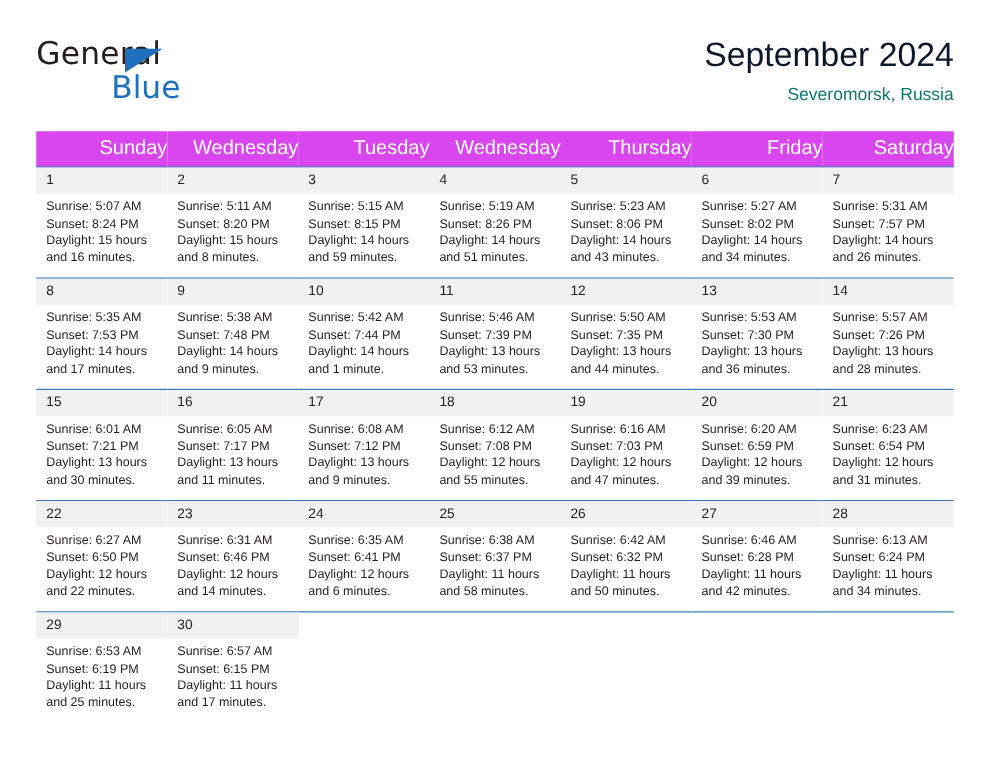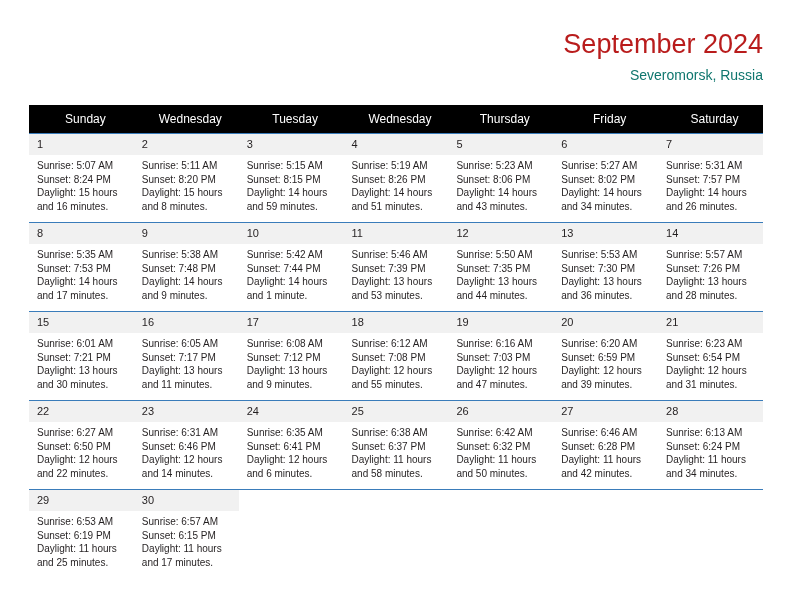--- a/index.html
+++ b/index.html
@@ -66,21 +66,21 @@
   }
   .title-block {
     position: absolute;
     right: 0;
     top: 0;
     text-align: right;
   }
   .cal-title {
     font-size: 27px;
     font-weight: 400;
-    color: #b91c1c;
+    color: #0f172a;
     line-height: 33px;
     white-space: nowrap;
   }
   .cal-subtitle {
     font-size: 14px;
     font-weight: 400;
     color: #0f766e;
     line-height: 20px;
     margin-top: 4px;
     white-space: nowrap;
@@ -89,25 +89,25 @@
   
   .calendar {
     position: absolute;
     left: 29px;
     top: 105px;
     width: 734px;
     border-collapse: collapse;
     table-layout: fixed;
   }
   .calendar th {
-    background: #000000;
+    background: #d946ef;
     color: #ffffff;
-    font-size: 12px;
+    font-size: 16px;
     font-weight: 400;
-    text-align: center;
+    text-align: right;
     padding: 5px 0 5px 8px;
     height: 18px;
     vertical-align: middle;
   }
   .calendar td {
     vertical-align: top;
     padding: 0;
     width: 104.85px;
   }
   .week-row > td {
@@ -140,20 +140,25 @@
     white-space: nowrap;
   }
 </style>
 </head>
 <body>
 
 <div class="page">
 
   <div class="header">
 
+    <div class="logo">
+      <span class="logo-general">General</span>
+      <span class="logo-tri"></span>
+      <span class="logo-blue">Blue</span>
+    </div>
 
     <div class="title-block">
       <div class="cal-title">September 2024</div>
       <div class="cal-subtitle">Severomorsk, Russia</div>
     </div>
 
   </div>
 
   <table class="calendar">
     <thead>

